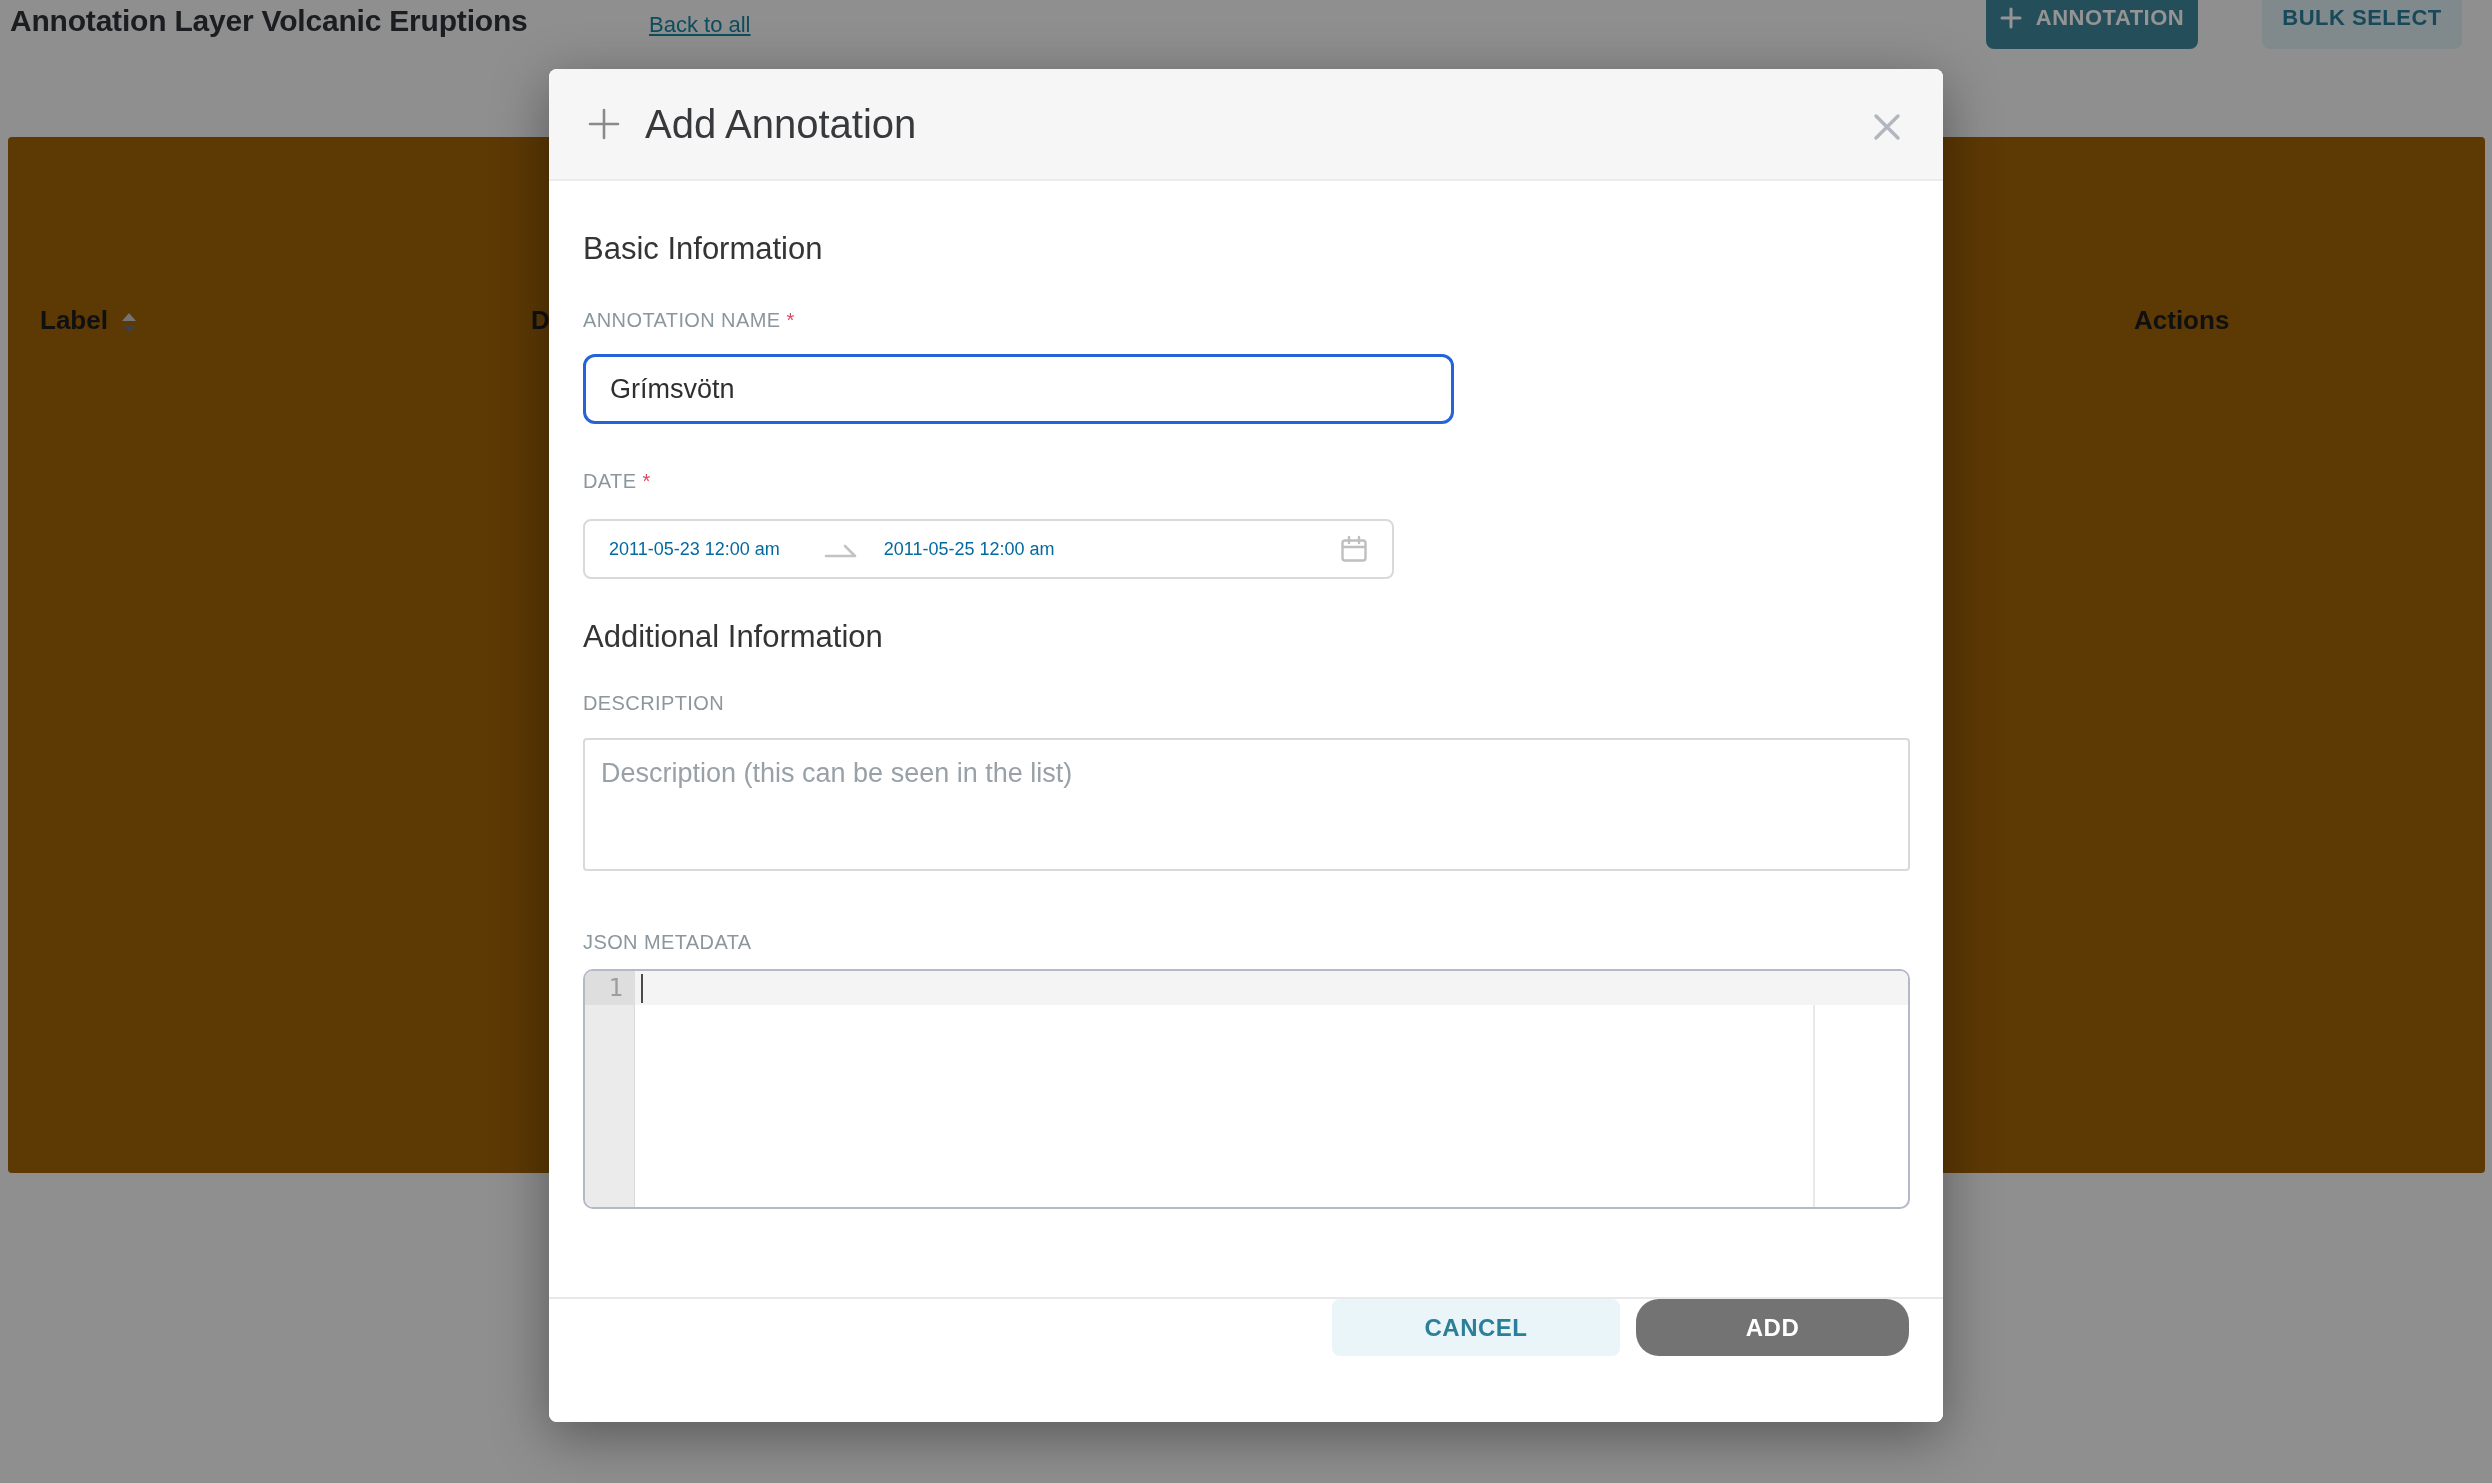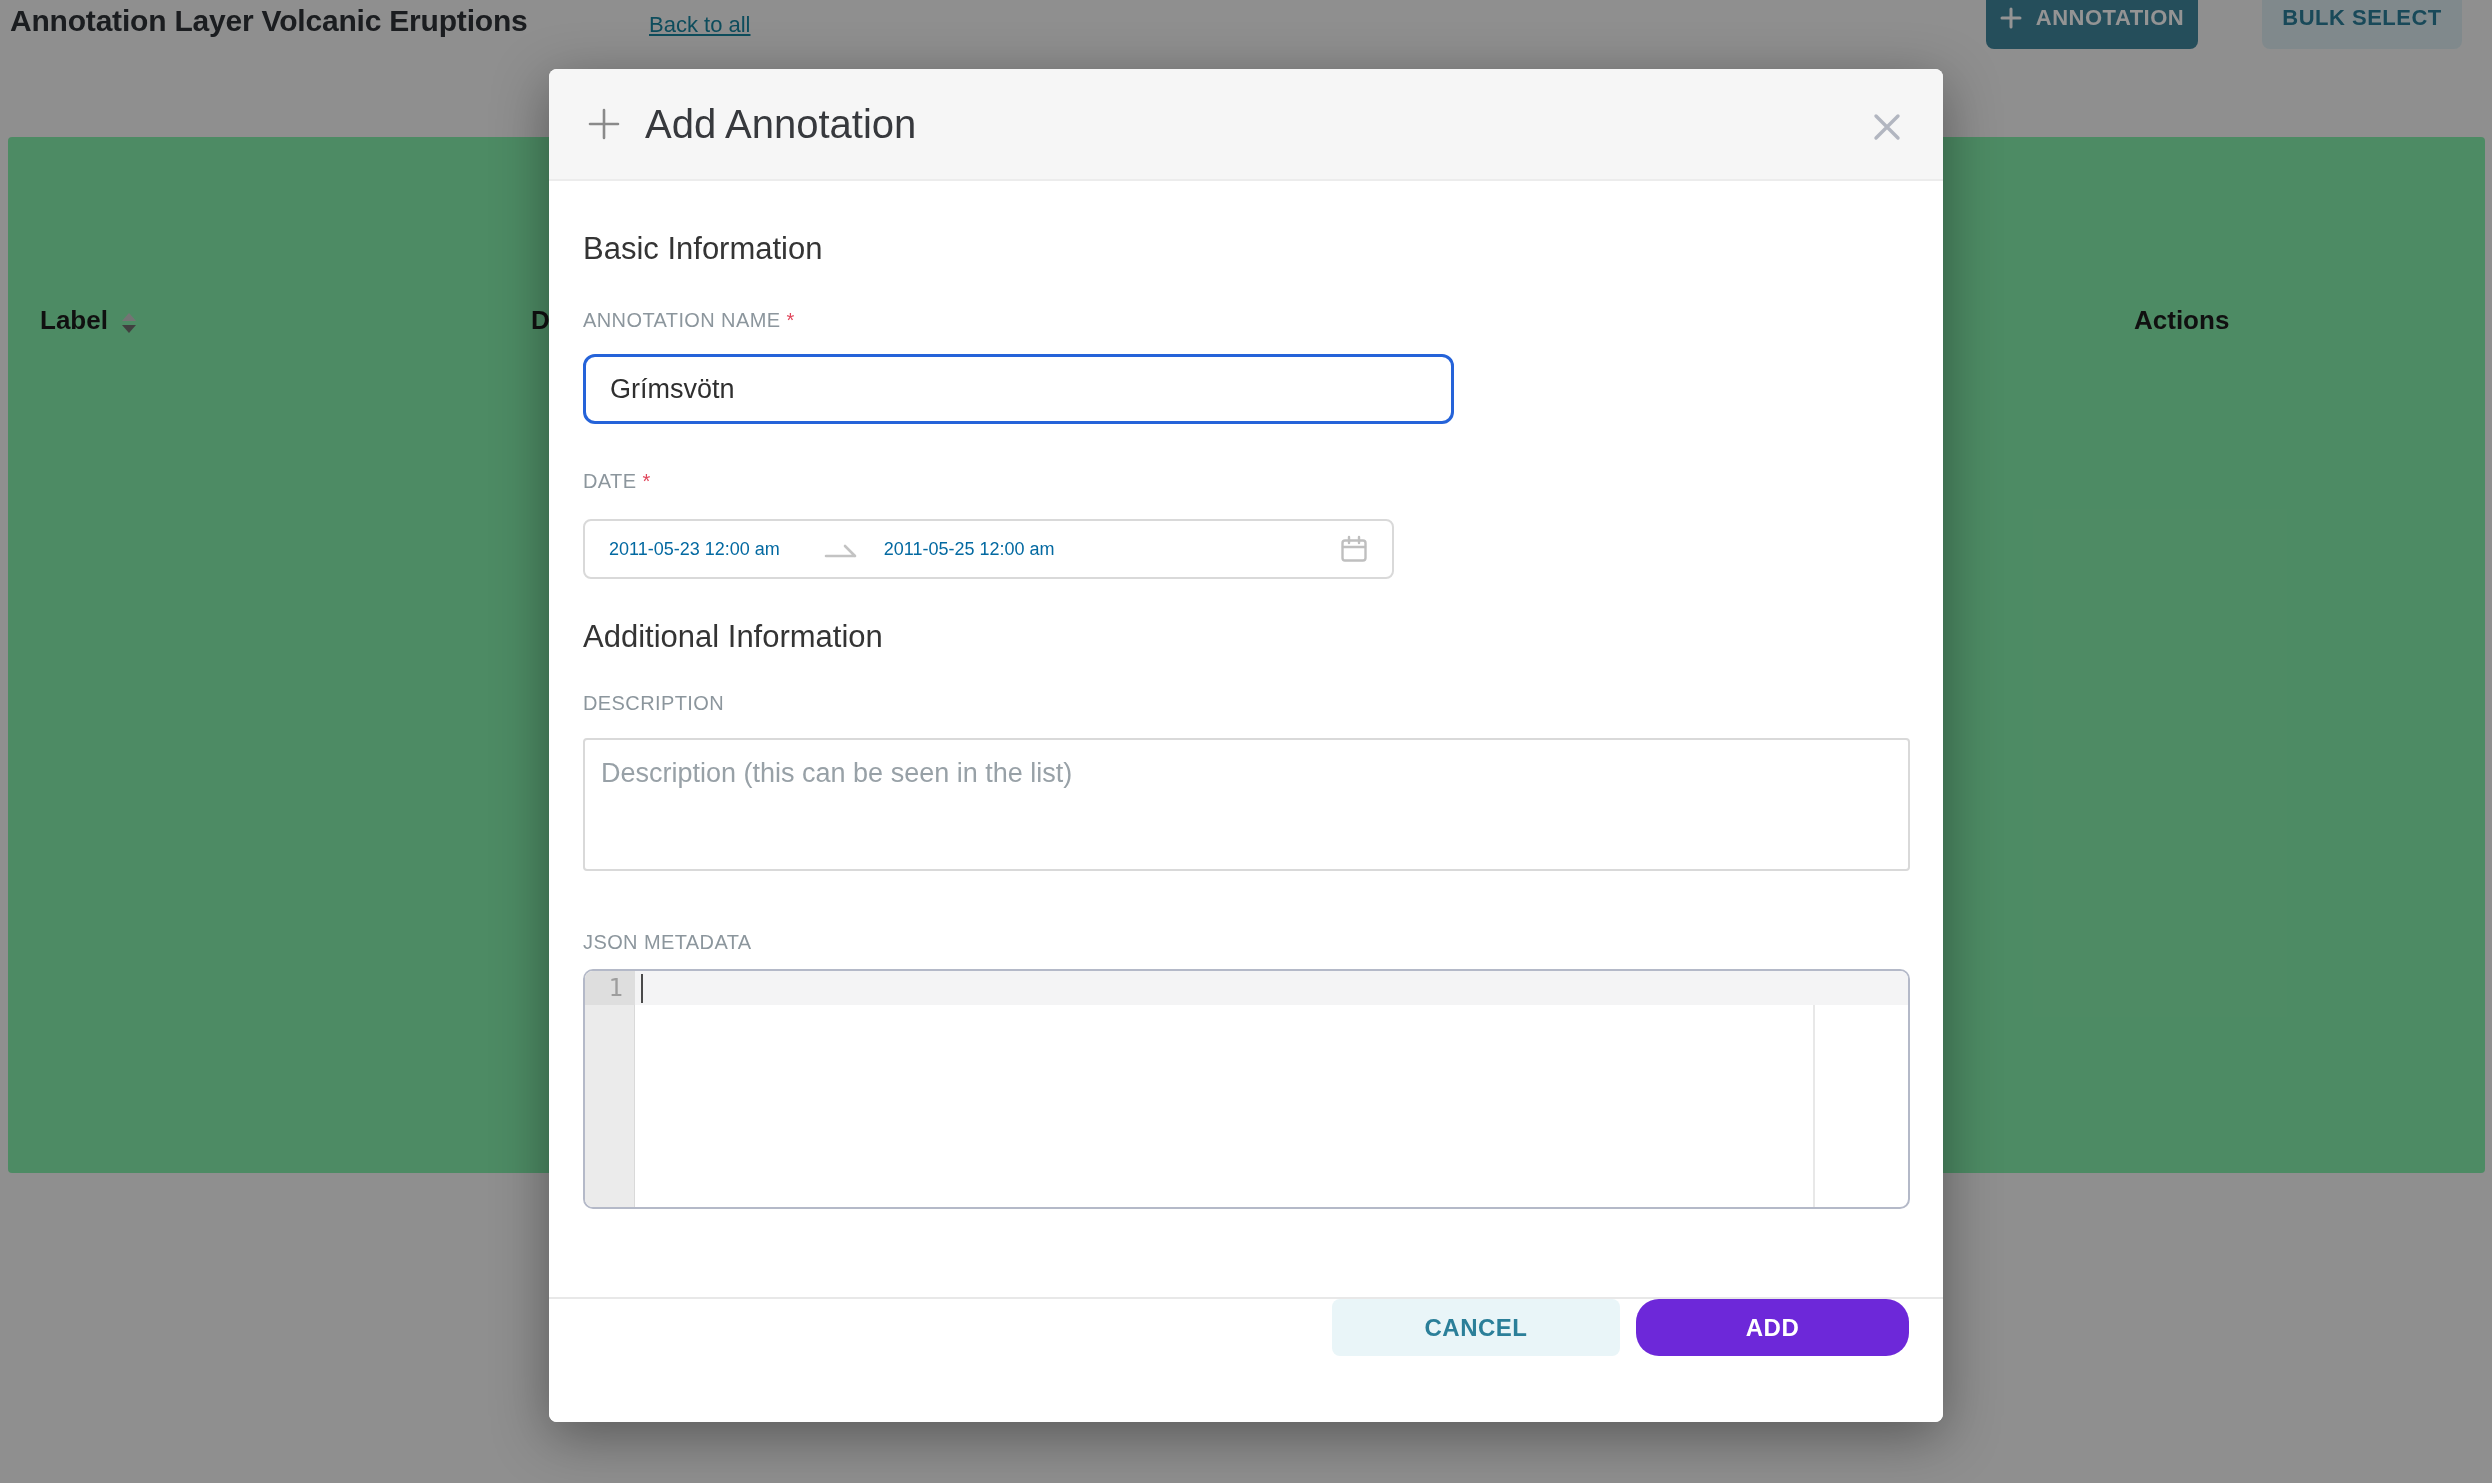--- a/index.html
+++ b/index.html
@@ -10,21 +10,21 @@
   
   .page-title { position: absolute; left: 10px; top: 4px; font-size: 30px; font-weight: 700; color: #2f3337; letter-spacing: -0.2px; }
   .back-link { position: absolute; left: 649px; top: 12px; font-size: 22px; color: #1985a0; text-decoration: underline; cursor: pointer; }
 
   .btn-top { position: absolute; top: -14px; height: 63px; border-radius: 8px; border: none;
              display: flex; align-items: center; justify-content: center; gap: 14px;
              font-family: inherit; font-size: 22px; font-weight: 600; letter-spacing: 0.5px; cursor: pointer; }
   .btn-annotation { left: 1986px; width: 212px; background: #41879e; color: #ffffff; }
   .btn-bulk { left: 2262px; width: 200px; background: #dcedf2; color: #2b7f99; }
 
-  .table-card { position: absolute; left: 8px; top: 137px; width: 2477px; height: 1036px; background: #86efac; border-radius: 4px; }
+  .table-card { position: absolute; left: 8px; top: 137px; width: 2477px; height: 1036px; background: #a16207; border-radius: 4px; }
   .col-header { position: absolute; top: 168px; font-size: 26px; font-weight: 700; color: #1d1d1d; display: flex; align-items: center; }
   .col-label { left: 32px; }
   .col-d { left: 523px; }
   .col-actions { left: 2126px; }
   .sorter { display: inline-flex; flex-direction: column; gap: 4px; margin-left: 14px; margin-top: 4px; cursor: pointer; }
   .caret-up { width: 0; height: 0; border-left: 7px solid transparent; border-right: 7px solid transparent; border-bottom: 8px solid #c9c9c9; }
   .caret-down { width: 0; height: 0; border-left: 7px solid transparent; border-right: 7px solid transparent; border-top: 8px solid #6f6f6f; }
 
   
   .overlay { position: absolute; inset: 0; background: rgba(0,0,0,0.42); z-index: 10; }
@@ -70,21 +70,21 @@
   .active-line { position: absolute; left: 50px; right: 0; top: 0; height: 34px; background: #f4f4f5; }
   .editor-cursor { position: absolute; left: 56px; top: 3px; width: 2px; height: 29px; background: #4a4a4a; }
   .print-margin { position: absolute; left: 1228px; top: 34px; bottom: 0; width: 2px; background: #e8e8e8; }
 
   .modal-footer { position: absolute; left: 0; right: 0; bottom: 0; height: 125px; border-top: 2px solid #e8e8e8;
                   display: flex; align-items: flex-start; justify-content: flex-end; gap: 16px; padding-right: 34px;
                   border-radius: 0 0 8px 8px; background: #fff; }
   .btn-footer { height: 57px; border: none; border-radius: 8px; font-family: inherit; font-size: 24px; font-weight: 600;
                 letter-spacing: 0.5px; cursor: pointer; display: flex; align-items: center; justify-content: center; }
   .btn-cancel { width: 288px; background: #e9f5f8; color: #2b7f99; }
-  .btn-add { width: 273px; background: #6d28d9; color: #ffffff; border-radius: 23px; }
+  .btn-add { width: 273px; background: #737373; color: #ffffff; border-radius: 23px; }
 </style>
 </head>
 <body>
 
 <div class="page">
 
   <div class="page-title">Annotation Layer Volcanic Eruptions</div>
   <a class="back-link">Back to all</a>
 
   <button class="btn-top btn-annotation">

